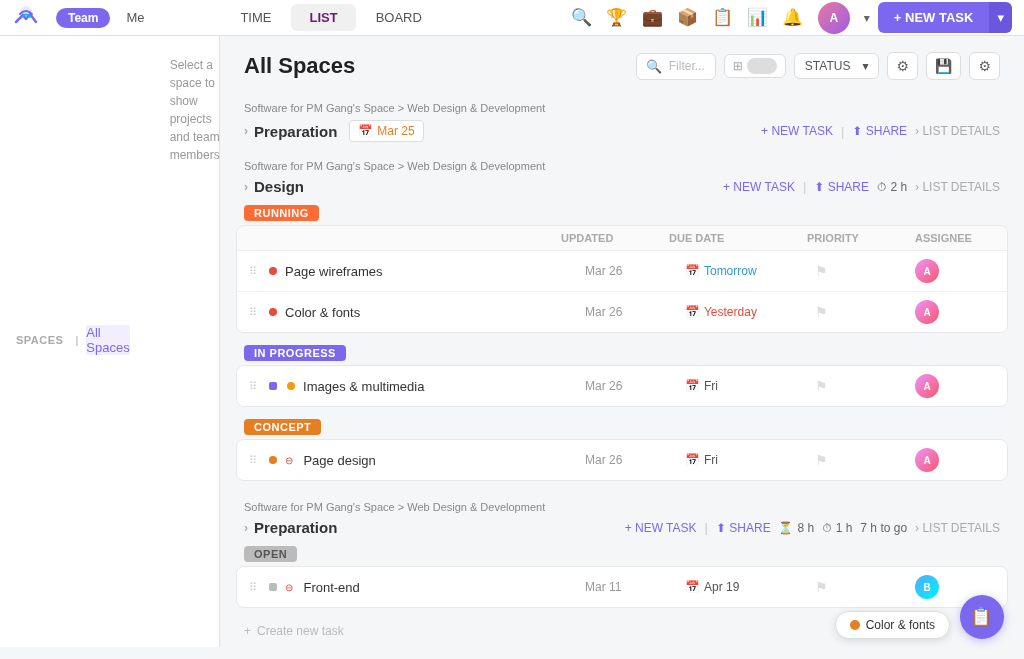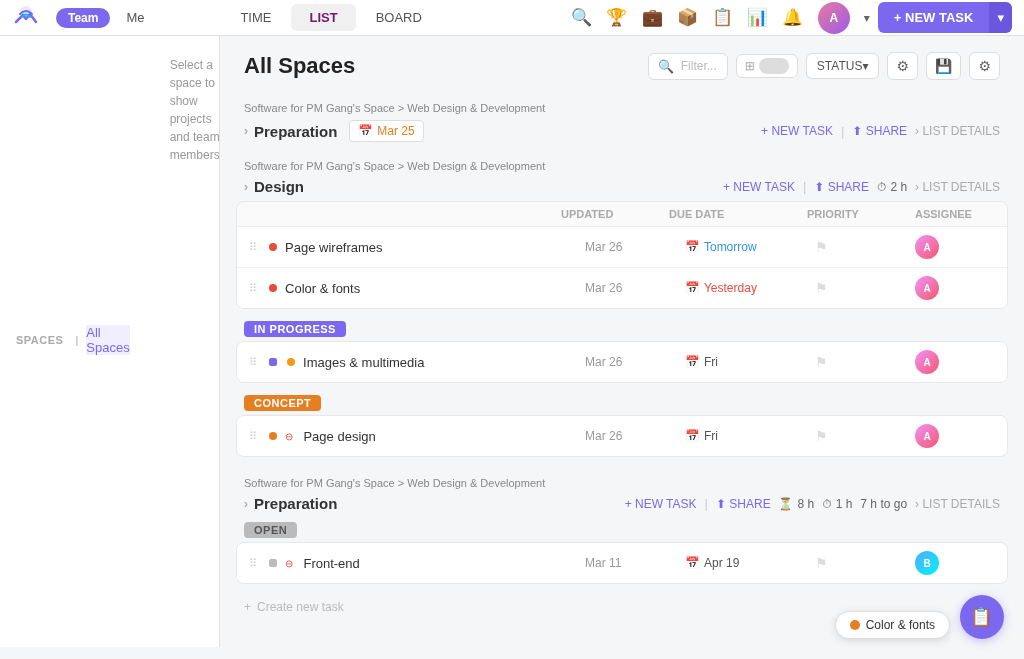--- a/index.html
+++ b/index.html
@@ -58,21 +58,21 @@
       background: #f5f6f8;
     }
     .main-title { font-size: 22px; font-weight: 700; color: #222; }
     .filter-bar { display: flex; align-items: center; gap: 8px; margin-left: auto; }
     .filter-input {
       display: flex; align-items: center; gap: 6px;
       background: #fff; border: 1px solid #ddd; border-radius: 6px;
       padding: 5px 10px; font-size: 13px; color: #999;
     }
     .status-btn {
-      display: flex; align-items: flex-end; gap: 0;
+      display: flex; align-items: flex-end; gap: 12px;
       background: #fff; border: 1px solid #ddd; border-radius: 6px;
       padding: 5px 10px; font-size: 12px; color: #555; cursor: pointer;
     }
     .icon-btn {
       background: #fff; border: 1px solid #ddd; border-radius: 6px;
       padding: 5px 8px; cursor: pointer; color: #666; font-size: 14px;
     }
     .toggle-wrap { display: flex; align-items: center; gap: 4px; background: #fff; border: 1px solid #ddd; border-radius: 6px; padding: 3px 8px; }
     .toggle { width: 30px; height: 16px; background: #ddd; border-radius: 8px; position: relative; cursor: pointer; }
 
@@ -254,20 +254,23 @@
         <span class="list-action-sep">|</span>
         <span class="list-action-btn">⬆ SHARE</span>
         <div class="time-badge">
           <span>⏱</span>
             <span>2 h</span>
         </div>
         <span class="list-detail-btn">› LIST DETAILS</span>
       </div>
     </div>
 
+    <div class="status-group-header">
+      <span class="status-badge badge-running">RUNNING</span>
+    </div>
     <div class="task-table">
       <div class="task-table-header">
         <span></span>
         <span>UPDATED</span>
         <span>DUE DATE</span>
         <span>PRIORITY</span>
         <span>ASSIGNEE</span>
       </div>
       <div class="task-row">
         <div class="task-name">

